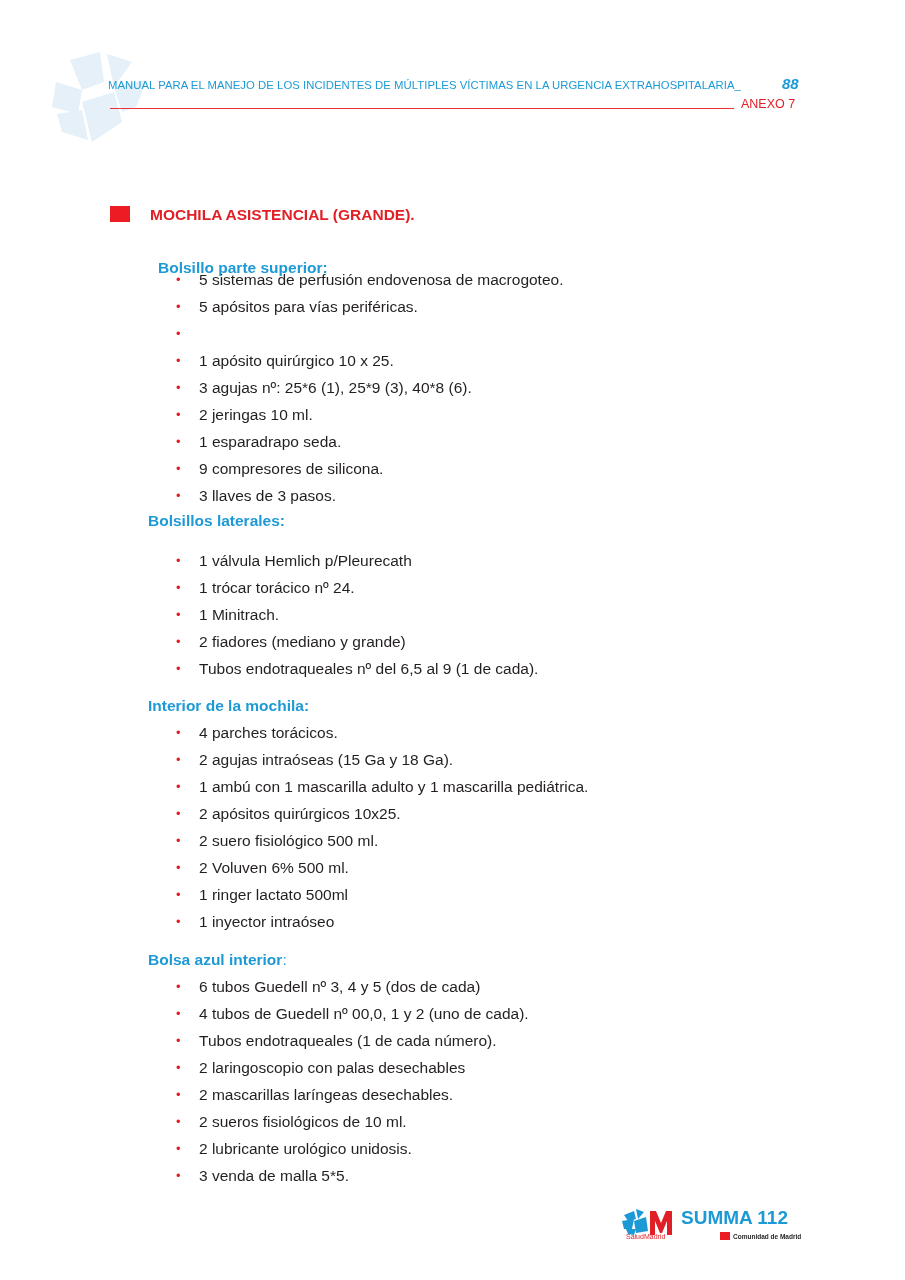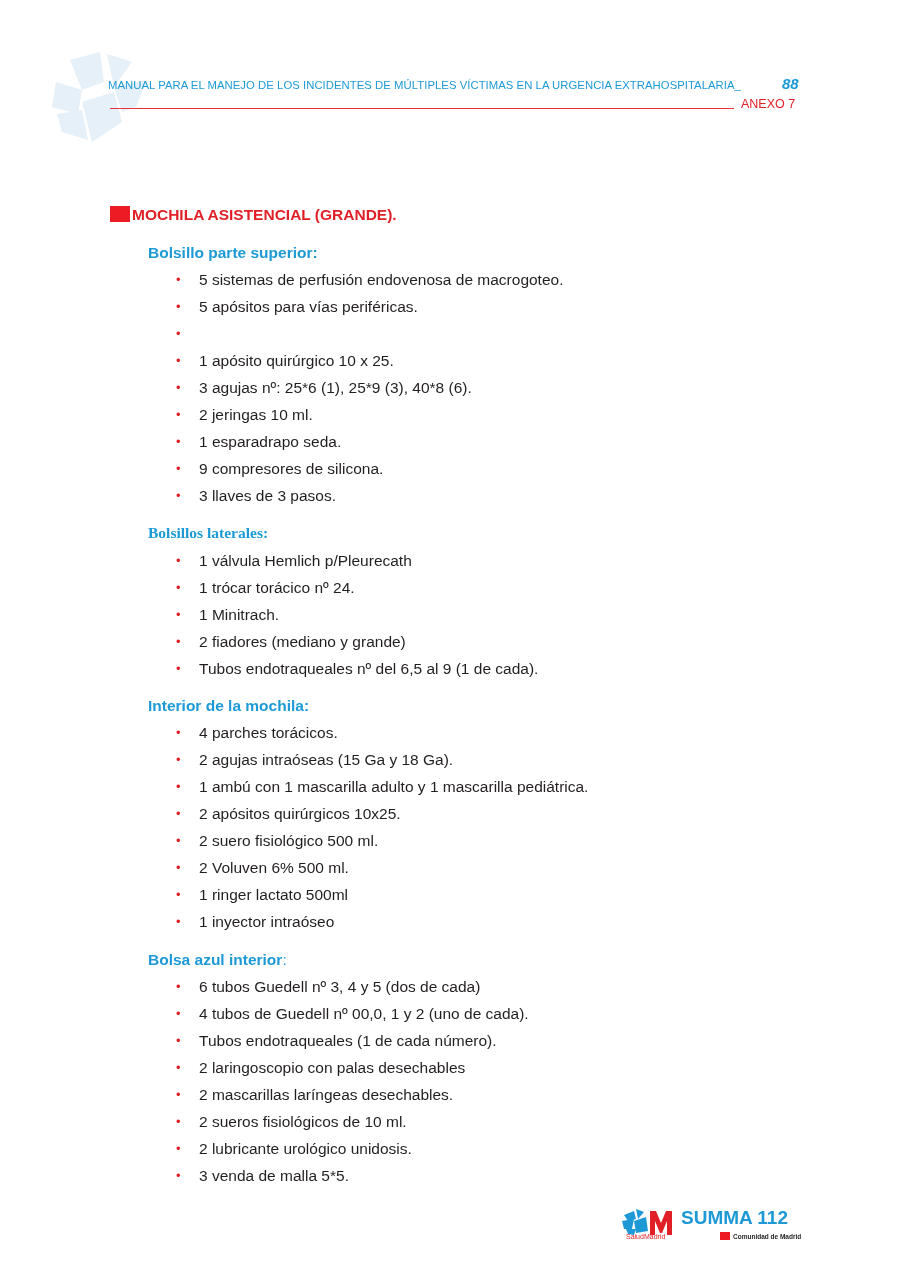--- a/index.html
+++ b/index.html
@@ -13,21 +13,21 @@
   .header-dash { color: #1d9ad6; }
   .page-number { position: absolute; left: 782px; top: 75px; font-size: 15px;
                  font-weight: bold; font-style: italic; color: #1d9ad6; }
   .header-rule { position: absolute; left: 110px; top: 108px; width: 624px;
                  height: 1px; background: #e8323c; }
   .annex-label { position: absolute; left: 741px; top: 97px; font-size: 12.5px;
                  color: #e11f26; }
 
   .section-marker { position: absolute; left: 110px; top: 206px; width: 20px;
                     height: 16px; background: #ec1c24; }
-  .section-title { position: absolute; left: 132px; top: 206px; font-size: 15.5px;
+  .section-title { position: absolute; left: 150px; top: 206px; font-size: 15.5px;
                    font-weight: bold; color: #e11f26; }
 
   .subheading { position: absolute; left: 148px; font-size: 15.5px; font-weight: bold;
                 color: #1d9ad6; }
   .subheading .colon-plain { font-weight: normal; }
 
   .list { position: absolute; left: 176px; margin: 0; padding: 0; list-style: none; }
   .list li { position: relative; height: 27px; line-height: 27px; font-size: 15.5px;
              color: #231f20; padding-left: 23px; white-space: nowrap; }
   .list li .bullet { position: absolute; left: 0; top: 0; color: #e11f26;
@@ -57,34 +57,34 @@
 <div class="header-title">
   <span>MANUAL PARA EL MANEJO DE LOS INCIDENTES DE MÚLTIPLES VÍCTIMAS EN LA URGENCIA EXTRAHOSPITALARIA</span><span class="header-dash">_</span>
 </div>
 <div class="page-number">88</div>
 <div class="header-rule"></div>
 <div class="annex-label">ANEXO 7</div>
 
 <div class="section-marker"></div>
 <div class="section-title">MOCHILA ASISTENCIAL (GRANDE).</div>
 
-<div class="subheading" style="top:244px;">Bolsillo parte superior:</div>
+<div class="subheading" style="top:259px;margin-left:10px;">Bolsillo parte superior:</div>
 <ul class="list" style="top:266px;">
   <li><span class="bullet">•</span><span>5 sistemas de perfusión endovenosa de macrogoteo.</span></li>
   <li><span class="bullet">•</span><span>5 apósitos para vías periféricas.</span></li>
   <li><span class="bullet">•</span></li>
   <li><span class="bullet">•</span><span>1 apósito quirúrgico 10 x 25.</span></li>
   <li><span class="bullet">•</span><span>3 agujas nº: 25*6 (1), 25*9 (3), 40*8 (6).</span></li>
   <li><span class="bullet">•</span><span>2 jeringas 10 ml.</span></li>
   <li><span class="bullet">•</span><span>1 esparadrapo seda.</span></li>
   <li><span class="bullet">•</span><span>9 compresores de silicona.</span></li>
   <li><span class="bullet">•</span><span>3 llaves de 3 pasos.</span></li>
 </ul>
 
-<div class="subheading" style="top:524px;font-family:Liberation Serif, serif;">Bolsillos laterales:</div>
+<div class="subheading" style="top:512px;">Bolsillos laterales:</div>
 <ul class="list" style="top:547px;">
   <li><span class="bullet">•</span><span>1 válvula Hemlich p/Pleurecath</span></li>
   <li><span class="bullet">•</span><span>1 trócar torácico nº 24.</span></li>
   <li><span class="bullet">•</span><span>1 Minitrach.</span></li>
   <li><span class="bullet">•</span><span>2 fiadores (mediano y grande)</span></li>
   <li><span class="bullet">•</span><span>Tubos endotraqueales nº del 6,5 al 9 (1 de cada).</span></li>
 </ul>
 
 <div class="subheading" style="top:697px;">Interior de la mochila:</div>
 <ul class="list" style="top:719px;">

